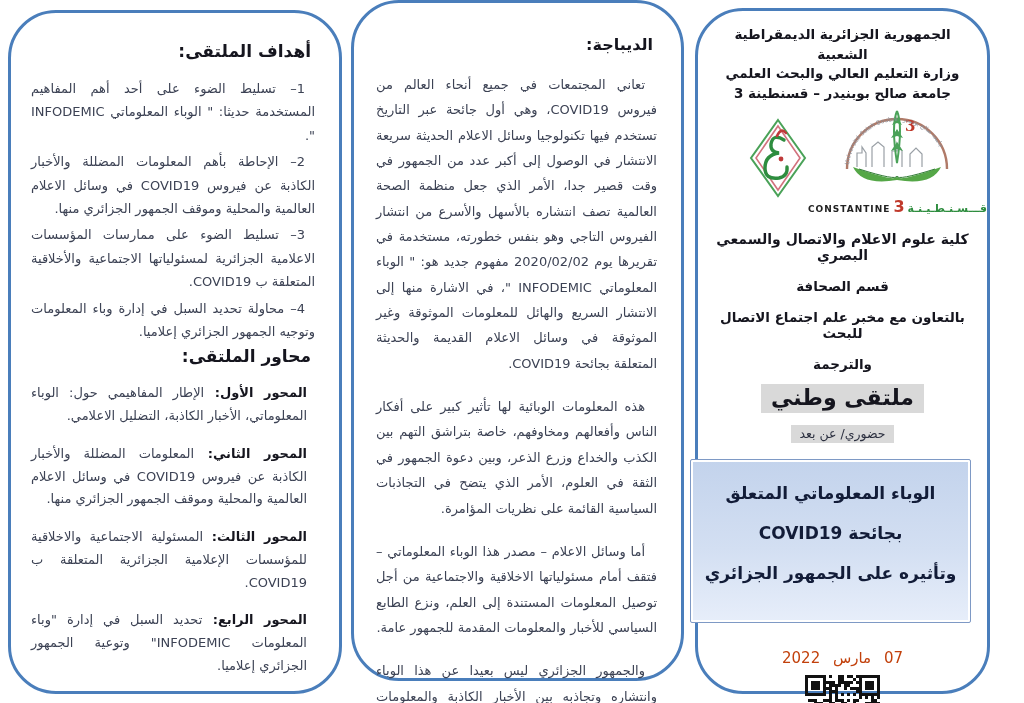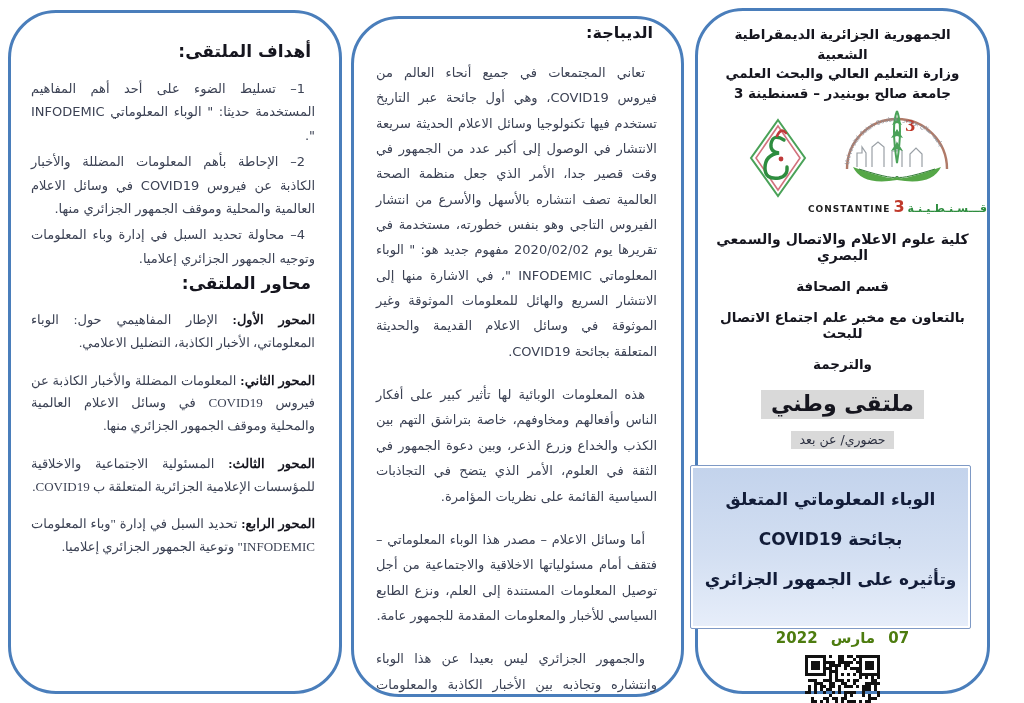--- a/index.html
+++ b/index.html
@@ -5,64 +5,65 @@
   html,body{margin:0;padding:0;background:#f3f3f3;}
   *{box-sizing:border-box;}
   .sheet{
     position:relative;width:1024px;height:703px;background:#ffffff;
     font-family:"DejaVu Sans",sans-serif;color:#3c4254;overflow:hidden;margin:0 auto;
   }
   .panel{
     position:absolute;background:#fff;border:3px solid #4a7ebb;border-radius:48px;
   }
   .panel-left{left:8px;top:10px;width:334px;height:684px;padding:28px 24px 0 20px;}
-  .panel-mid{left:351px;top:16px;width:333px;height:681px;padding:4px 24px 0 22px;}
+  .panel-mid{left:351px;top:0;width:333px;height:681px;padding:32px 24px 0 22px;}
   .panel-right{left:695px;top:8px;width:295px;height:686px;padding:14px 16px 0 16px;text-align:center;}
 
   h2.sec{font-size:17px;font-weight:bold;color:#15151e;margin:0 4px 16px 0;text-align:right;}
   .panel-mid h2.sec{font-size:16px;margin-bottom:18px;}
 
   .obj{font-size:13px;line-height:1.8;text-align:justify;margin:0 0 3px 0;text-indent:10px;}
   .axes-heading{margin-top:24px;}
-  .axis{font-size:13px;line-height:1.75;text-align:justify;margin:0 0 15px 0;font-family:Liberation Serif, serif;}
+  .axis{font-size:13px;line-height:1.75;text-align:justify;margin:0 8px 15px 0;}
   .axis b{color:#15151e;}
 
   .para{font-size:13px;line-height:1.95;text-align:justify;margin:0 0 18px 0;text-indent:12px;}
 
   .hdr-line{font-size:13.5px;font-weight:bold;color:#15151e;line-height:1.45;}
   .logos-row{display:flex;align-items:center;height:94px;margin:10px 0 2px 0;padding:0 4px 0 34px;}
   .logo-const{margin-left:auto;}
   .fac-line1{font-size:14px;font-weight:bold;color:#15151e;margin-top:24px;}
   .fac-line{font-size:13.5px;font-weight:bold;color:#15151e;margin-top:15px;}
-  .event-type{margin-top:19px;}
+  .event-type{margin-top:13px;}
   .event-type span{background:#d9d9d9;padding:1px 10px 3px;font-size:22px;font-weight:bold;color:#15151e;}
   .attendance{margin-top:13px;}
   .attendance span{background:#d9d9d9;padding:1px 8px 2px;font-size:12.5px;color:#2c3040;}
 
   .title-box{
     position:relative;margin:17px 0 0 -24px;width:281px;
     border:1px solid #7e99c5;box-shadow:inset 0 0 0 2px #ffffff;
     background:linear-gradient(180deg,#c3d3ec 0%,#d3dff2 55%,#e7eefa 100%);
     padding:14px 8px 28px;border-radius:2px;
   }
   .title-box .t1,.title-box .t2{font-size:17px;font-weight:bold;color:#121c38;line-height:2.35;}
   .title-box .t3{font-size:12.5px;font-weight:bold;color:#121c38;margin-top:9px;}
 
-  .date-line{font-size:15px;font-weight:bold;color:#4d7c0f;word-spacing:8px;}
+  .date-line{margin-top:26px;font-size:15px;font-weight:normal;color:#c2410c;word-spacing:8px;}
   .qr-wrap{margin-top:8px;line-height:0;}
 </style>
 </head>
 <body>
 
 <div class="sheet">
 
   <section class="panel panel-left" dir="rtl">
     <h2 class="sec">أهداف الملتقى:</h2>
     <p class="obj">1– تسليط الضوء على أحد أهم المفاهيم المستخدمة حديثا: " الوباء المعلوماتي INFODEMIC ".</p>
     <p class="obj">2– الإحاطة بأهم المعلومات المضللة والأخبار الكاذبة عن فيروس COVID19 في وسائل الاعلام العالمية والمحلية وموقف الجمهور الجزائري منها.</p>
+    <p class="obj">3– تسليط الضوء على ممارسات المؤسسات الاعلامية الجزائرية لمسئولياتها الاجتماعية والأخلاقية المتعلقة ب COVID19.</p>
     <p class="obj">4– محاولة تحديد السبل في إدارة وباء المعلومات وتوجيه الجمهور الجزائري إعلاميا.</p>
 
     <h2 class="sec axes-heading">محاور الملتقى:</h2>
     <p class="axis"><b>المحور الأول: </b><span>الإطار المفاهيمي حول: الوباء المعلوماتي، الأخبار الكاذبة، التضليل الاعلامي.</span></p>
     <p class="axis"><b>المحور الثاني: </b><span>المعلومات المضللة والأخبار الكاذبة عن فيروس COVID19 في وسائل الاعلام العالمية والمحلية وموقف الجمهور الجزائري منها.</span></p>
     <p class="axis"><b>المحور الثالث: </b><span>المسئولية الاجتماعية والاخلاقية للمؤسسات الإعلامية الجزائرية المتعلقة ب COVID19.</span></p>
     <p class="axis"><b>المحور الرابع: </b><span>تحديد السبل في إدارة "وباء المعلومات INFODEMIC" وتوعية الجمهور الجزائري إعلاميا.</span></p>
   </section>
 
   <section class="panel panel-mid" dir="rtl">

